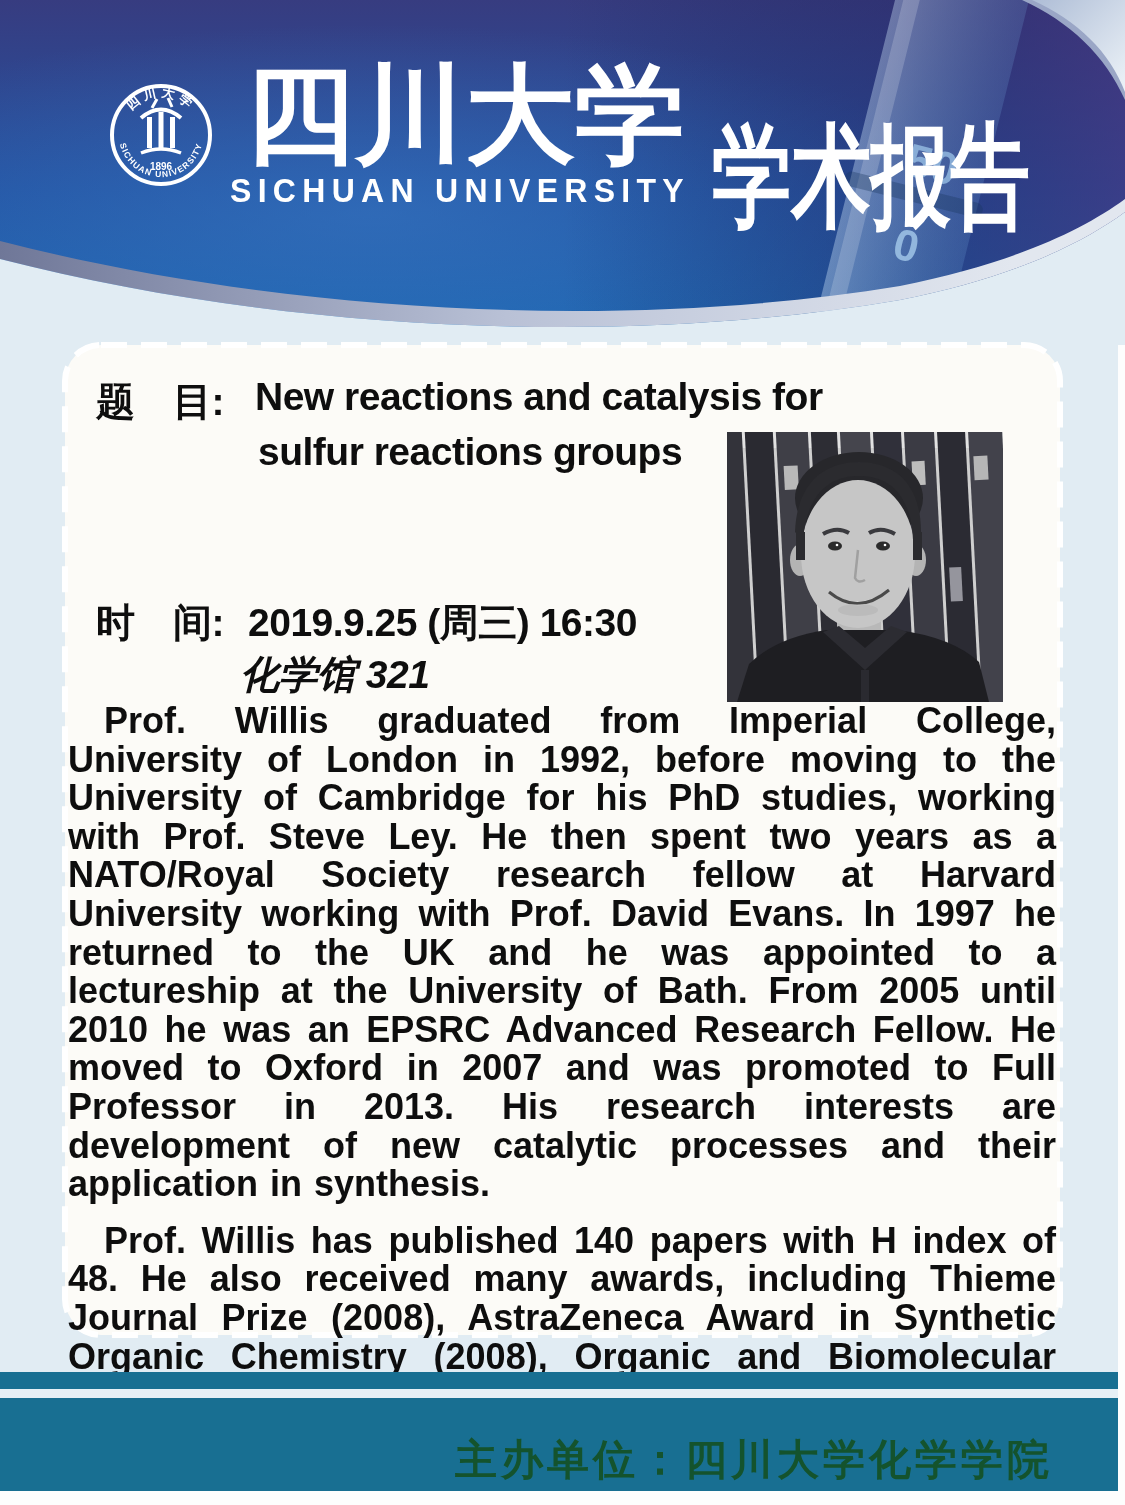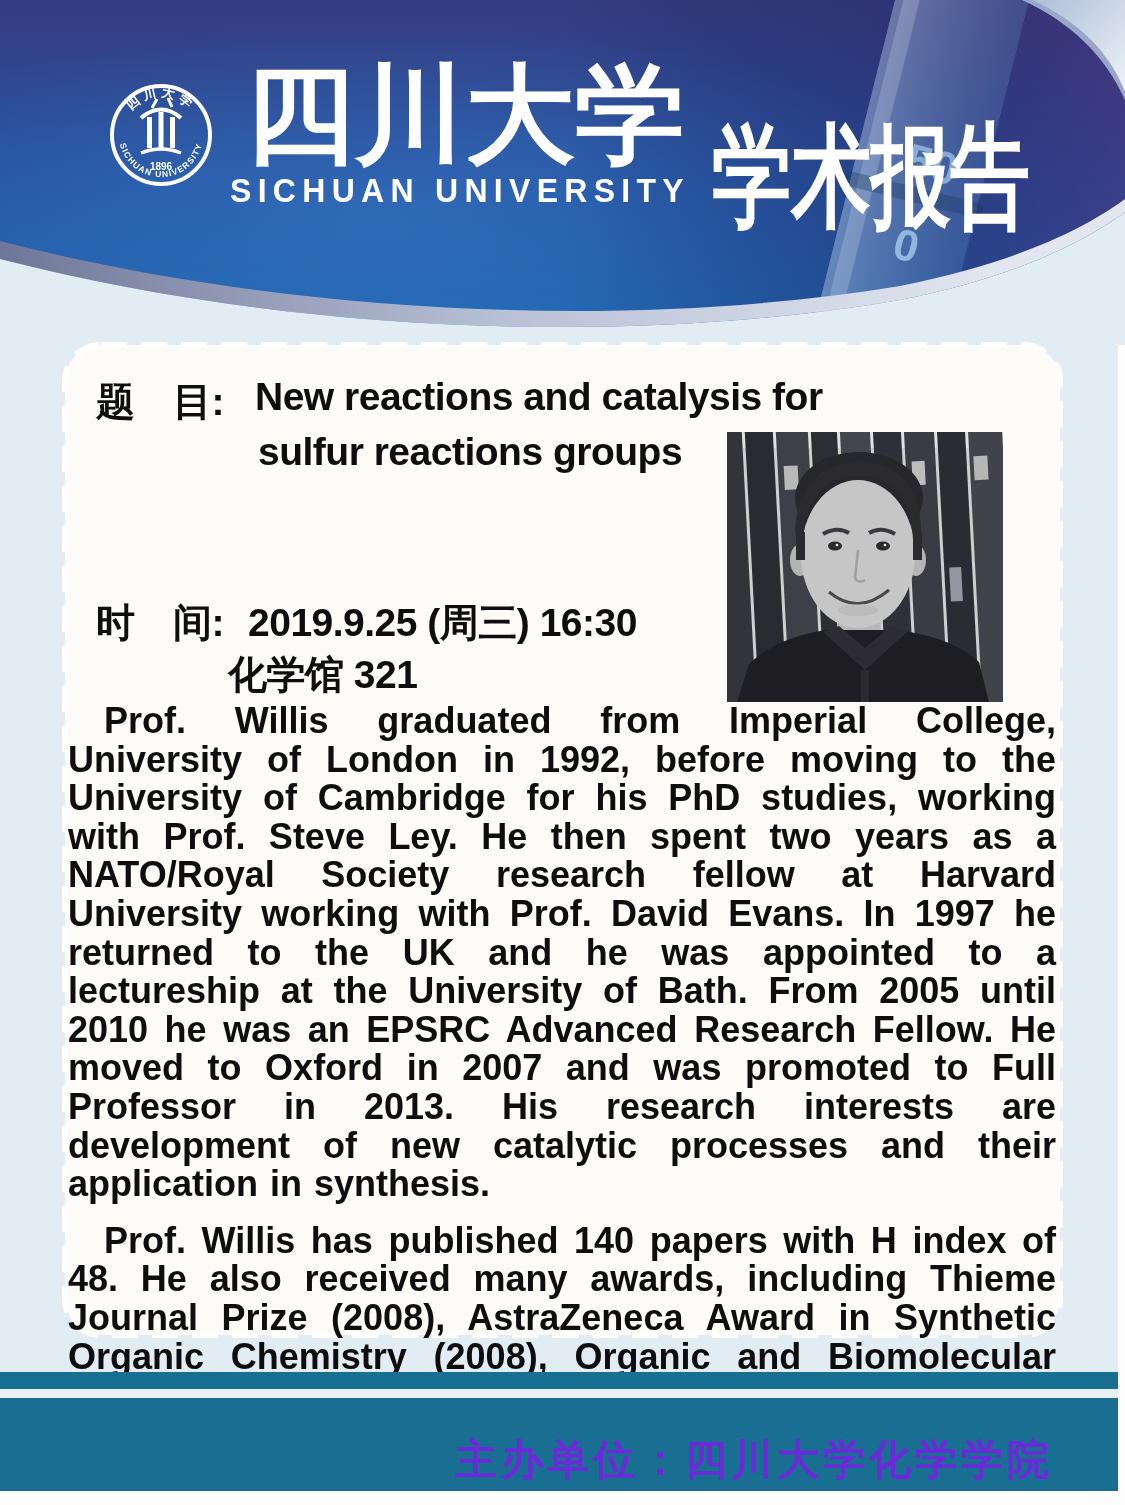--- a/index.html
+++ b/index.html
@@ -39,21 +39,21 @@
   }
   .bio p{margin:0;text-indent:36px;}
   .bio p + p{margin-top:18px;}
 
   
   .bar-top{position:absolute;left:0;top:1372px;width:1118px;height:17px;background:#186f92;}
   .stripe{position:absolute;left:0;top:1389px;width:1118px;height:9px;background:#e6f0f6;}
   .bar-main{position:absolute;left:0;top:1398px;width:1118px;height:93px;background:#186f92;}
   .organizer{
     position:absolute;right:72px;top:1432px;
-    font-size:42px;font-weight:bold;color:#6d28d9;
+    font-size:42px;font-weight:bold;color:#14532d;
     letter-spacing:4px;white-space:nowrap;
   }
   .right-margin{position:absolute;left:1118px;top:345px;width:7px;height:1160px;background:#fdfdfd;}
   .bottom-margin{position:absolute;left:0;top:1491px;width:1125px;height:14px;background:#fdfdfd;}
 
   
   .photo{position:absolute;left:727px;top:432px;}
 </style>
 </head>
 <body>
@@ -164,21 +164,21 @@
   <div class="detail" style="left:80px;top:430px;width:940px;">
     <span class="val" style="left:178px;">sulfur reactions groups</span>
   </div>
   <div class="detail" style="left:80px;top:485px;width:940px;">
   </div>
   <div class="detail" style="left:80px;top:596px;width:940px;text-align:center;">
     <span class="lbl">时　间:</span>
     <span class="val" style="left:168px;">2019.9.25 (周三) 16:30</span>
   </div>
   <div class="detail" style="left:80px;top:648px;width:940px;">
-    <span class="val" style="left:148px;">化学馆 321</span>
+    <span class="val" style="left:160px;font-style:italic;">化学馆 321</span>
   </div>
 
   <svg class="photo" width="276" height="270" viewBox="0 0 276 270">
     <rect x="0" y="0" width="276" height="270" fill="#cfcfcf"></rect>
     <rect x="0" y="0" width="276" height="16" fill="#e2e2e2"></rect>
     <g transform="rotate(-3 138 135)">
       <rect x="-8" y="-10" width="30" height="300" fill="#33333a"></rect>
       <rect x="25" y="-10" width="28" height="300" fill="#2a2a31"></rect>
       <rect x="56" y="-10" width="32" height="300" fill="#3f3f47"></rect>
       <rect x="91" y="-10" width="26" height="300" fill="#2d2d34"></rect>

